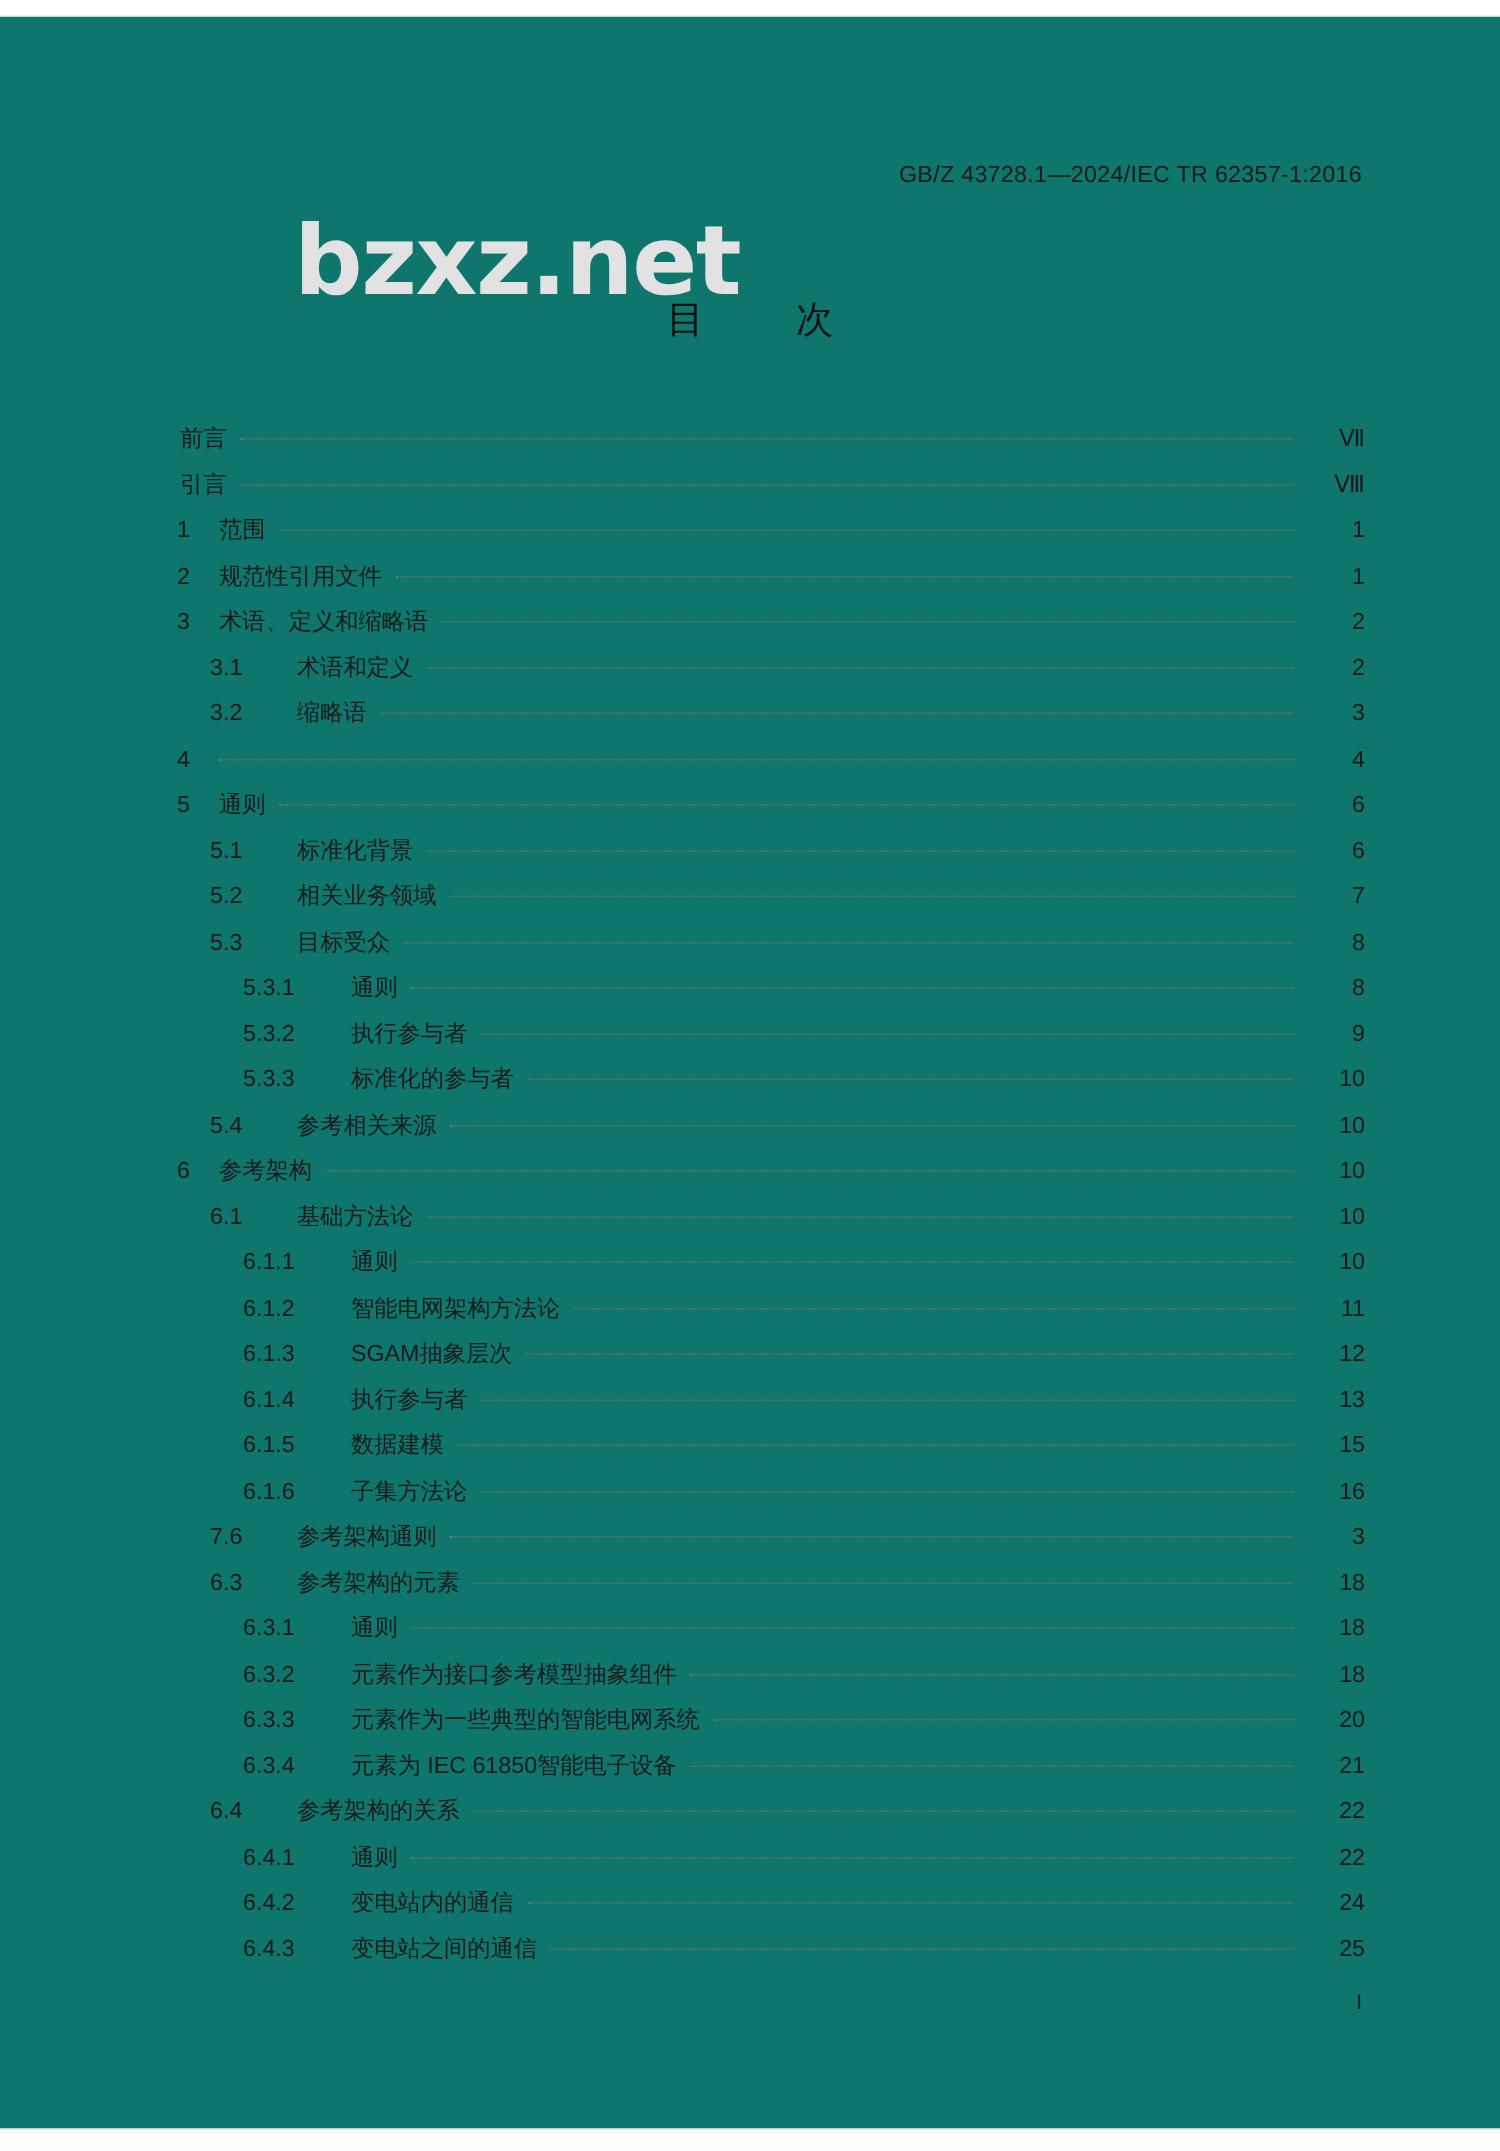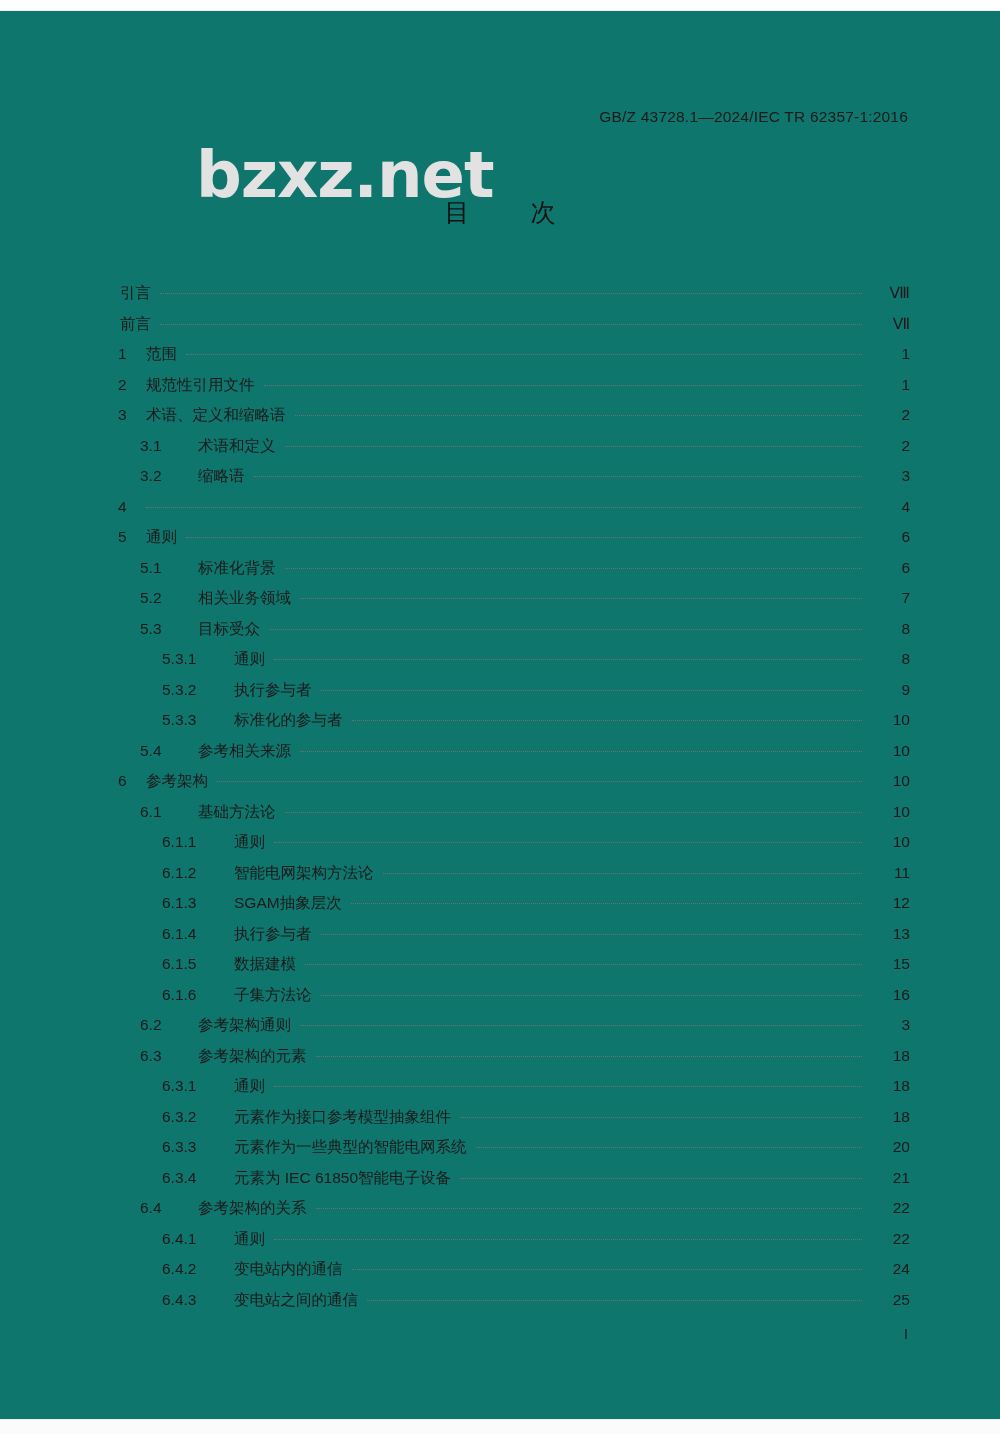--- a/index.html
+++ b/index.html
@@ -129,29 +129,29 @@
 
   <div class="header-code">GB/Z 43728.1—2024/IEC TR 62357-1:2016</div>
 
   <div class="watermark">bzxz.net</div>
 
   <div class="doc-title">目　次</div>
 
   <div class="toc" id="toc-container">
       <div class="toc-row lv-front lv0">
         <span class="num"></span>
-        <span class="label">引言</span>
-        <span class="dots"></span>
-        <span class="pageno">Ⅷ</span>
+        <span class="label">前言</span>
+        <span class="dots"></span>
+        <span class="pageno">Ⅶ</span>
       </div>
       <div class="toc-row lv-front lv0">
         <span class="num"></span>
-        <span class="label">前言</span>
-        <span class="dots"></span>
-        <span class="pageno">Ⅶ</span>
+        <span class="label">引言</span>
+        <span class="dots"></span>
+        <span class="pageno">Ⅷ</span>
       </div>
       <div class="toc-row lv1">
         <span class="num">1</span>
         <span class="label">范围</span>
         <span class="dots"></span>
         <span class="pageno">1</span>
       </div>
       <div class="toc-row lv1">
         <span class="num">2</span>
         <span class="label">规范性引用文件</span>
@@ -271,21 +271,21 @@
         <span class="dots"></span>
         <span class="pageno">15</span>
       </div>
       <div class="toc-row lv3">
         <span class="num">6.1.6</span>
         <span class="label">子集方法论</span>
         <span class="dots"></span>
         <span class="pageno">16</span>
       </div>
       <div class="toc-row lv2">
-        <span class="num">6.2</span>
+        <span class="num">7.6</span>
         <span class="label">参考架构通则</span>
         <span class="dots"></span>
         <span class="pageno">3</span>
       </div>
       <div class="toc-row lv2">
         <span class="num">6.3</span>
         <span class="label">参考架构的元素</span>
         <span class="dots"></span>
         <span class="pageno">18</span>
       </div>

